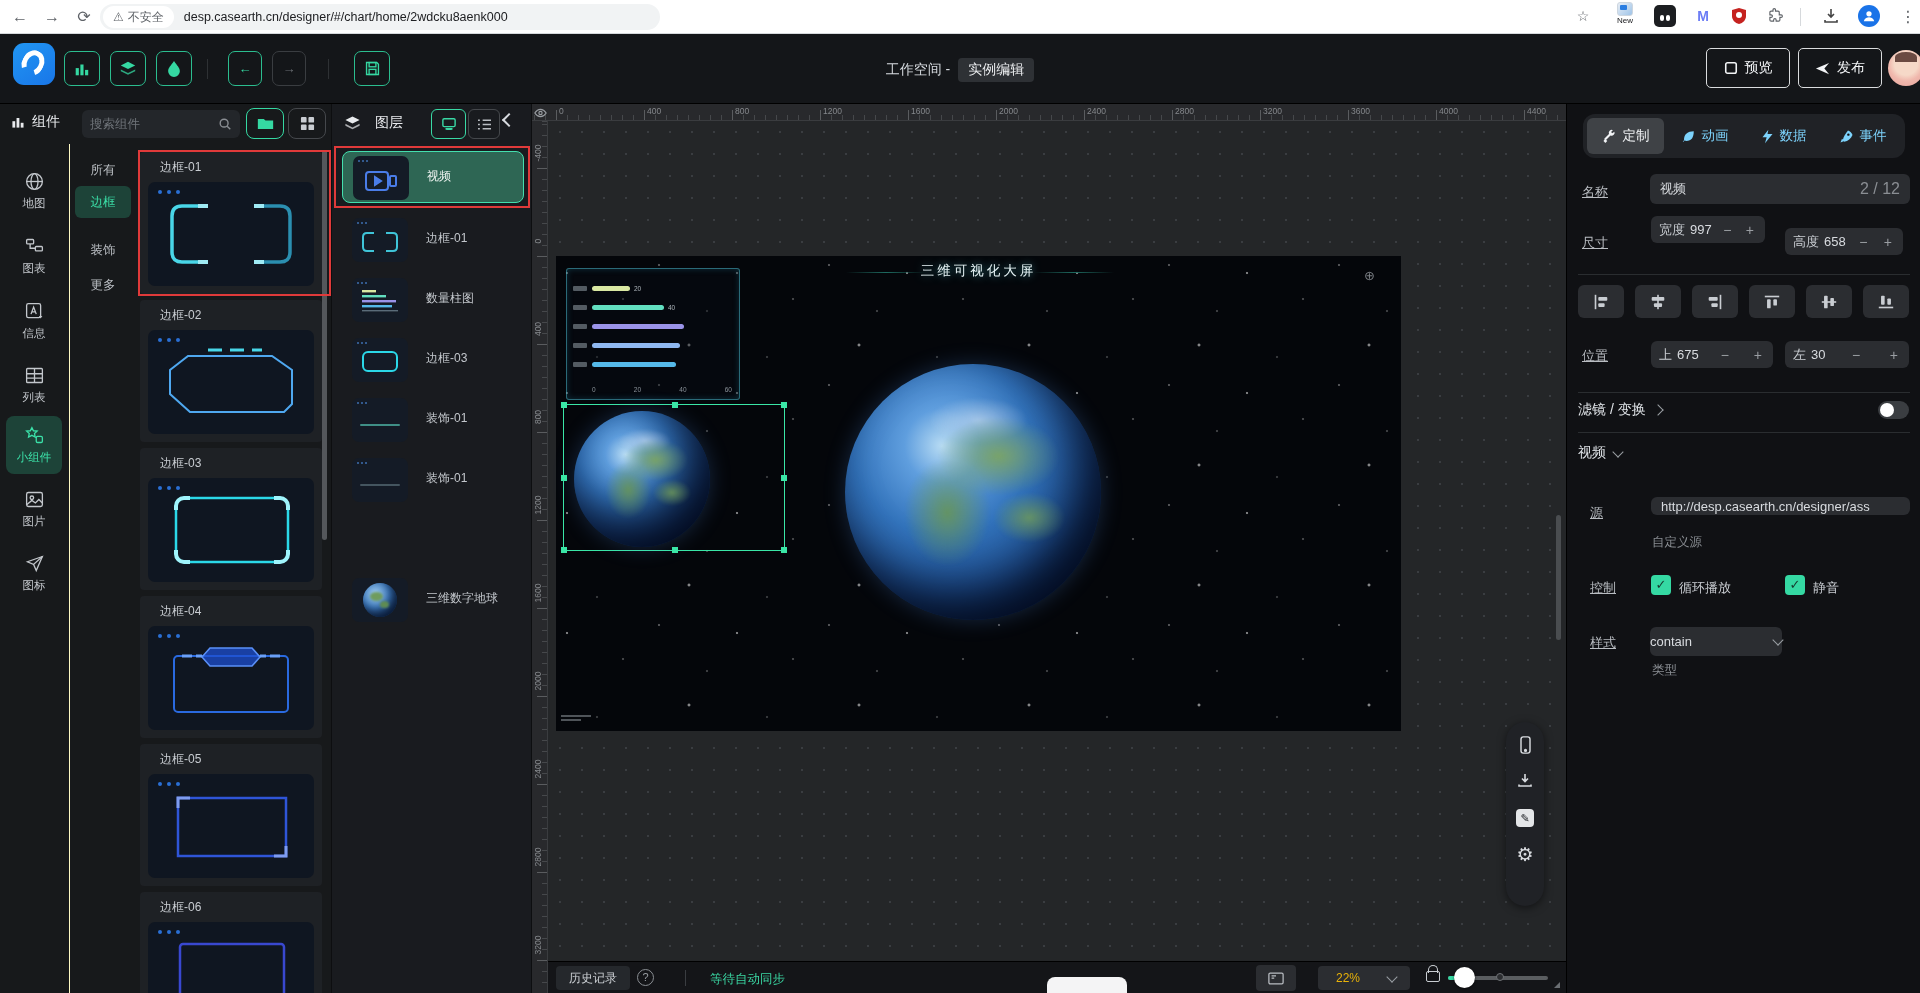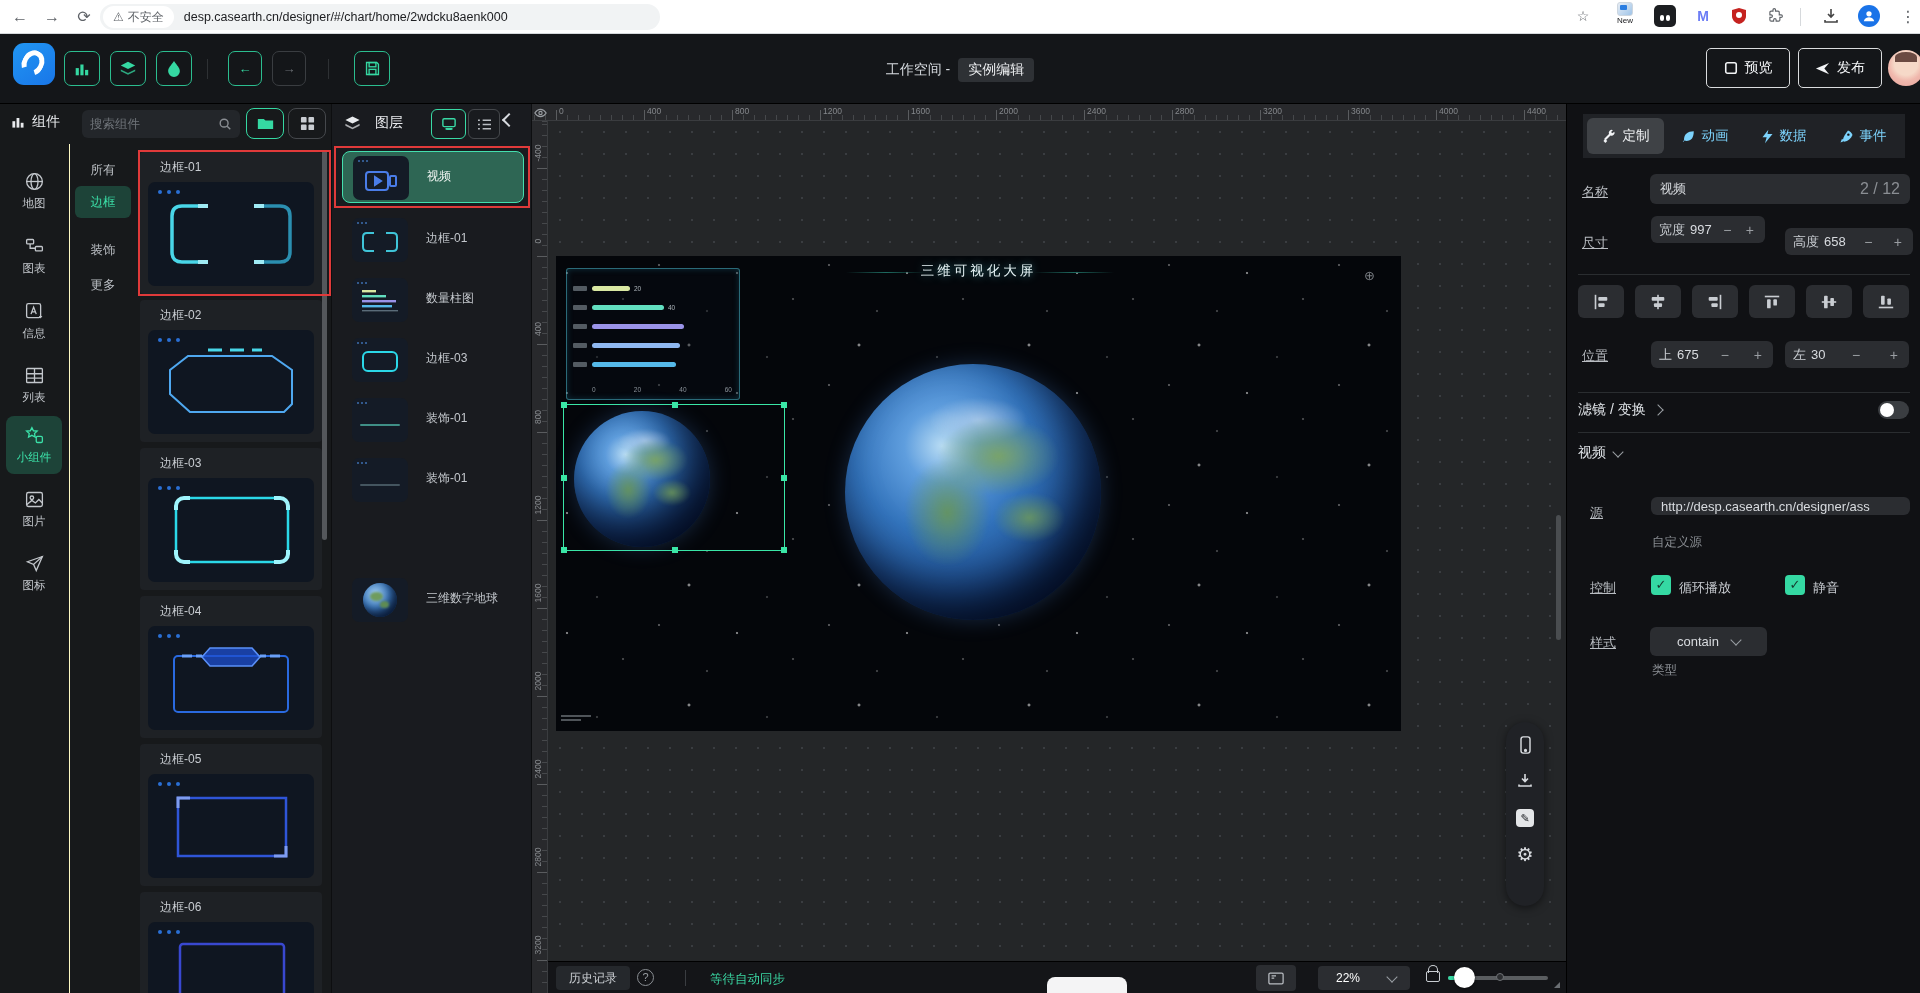--- a/index.html
+++ b/index.html
@@ -126,56 +126,56 @@
   .fab .fbtn{position:absolute;left:3px;width:32px;height:32px;border-radius:50%;display:flex;align-items:center;justify-content:center;color:#d8dbdf;}
   .fab .edit-sq{width:18px;height:18px;background:#e4e6e8;border-radius:4px;display:flex;align-items:center;justify-content:center;color:#25282c;font-size:11px;}
 
   
   .statusbar{position:absolute;left:16px;top:857px;width:1018px;height:32px;background:#141518;border-top:1px solid #000;}
   .hist-btn{position:absolute;left:8px;top:4px;width:74px;height:24px;background:#25282c;border-radius:4px;color:#ccd0d4;font-size:12px;display:flex;align-items:center;justify-content:center;}
   .help{position:absolute;left:89px;top:7px;width:17px;height:17px;border:1px solid #8a8e93;border-radius:50%;color:#9a9ea3;font-size:11px;line-height:15px;text-align:center;}
   .sb-sep{position:absolute;left:137px;top:8px;width:1px;height:16px;background:#3a3d41;}
   .sync{position:absolute;left:162px;top:9px;color:#3ad6a2;font-size:12.5px;}
   .panelbtn{position:absolute;left:708px;top:3px;width:40px;height:26px;background:#2b2d31;border-radius:4px;display:flex;align-items:center;justify-content:center;color:#b9bdc2;}
-  .zoom-dd{position:absolute;left:770px;top:4px;width:92px;height:24px;background:#2b2d31;border-radius:4px;color:#ffffff;font-size:12px;display:flex;align-items:center;}
+  .zoom-dd{position:absolute;left:770px;top:4px;width:92px;height:24px;background:#2b2d31;border-radius:4px;color:#eab308;font-size:12px;display:flex;align-items:center;}
   .zoom-dd .zt{margin-left:18px;flex:1;}
   .chev-d{width:8px;height:8px;border-left:1.5px solid #9a9ea3;border-bottom:1.5px solid #9a9ea3;transform:rotate(-45deg);margin-right:14px;margin-top:-3px;}
   .lock{position:absolute;left:878px;top:9px;width:14px;height:11px;border:1.5px solid #c9cdd2;border-radius:2px;}
   .lock::before{content:"";position:absolute;left:1px;top:-7px;width:8px;height:7px;border:1.5px solid #c9cdd2;border-bottom:none;border-radius:5px 5px 0 0;}
   .slider-track{position:absolute;left:900px;top:14px;width:100px;height:4px;background:#5a5d60;border-radius:2px;}
   .slider-fill{position:absolute;left:900px;top:14px;width:14px;height:4px;background:#35d8a2;border-radius:2px;}
   .slider-knob{position:absolute;left:906px;top:5px;width:21px;height:21px;background:#fff;border-radius:50%;box-shadow:0 1px 3px rgba(0,0,0,.6);}
   .slider-detent{position:absolute;left:948px;top:11px;width:8px;height:8px;background:#2c2e31;border:1px solid #707377;border-radius:50%;}
   .rsz{position:absolute;left:1006px;top:20px;width:0;height:0;border-left:6px solid transparent;border-bottom:6px solid #6a6e72;}
 
   .taskbar-peek{position:absolute;left:1047px;top:977px;width:80px;height:16px;background:#f4f4f5;border-radius:8px 8px 0 0;z-index:50;}
 
   
   .inspector{position:absolute;left:1566px;top:104px;width:354px;height:889px;background:#101114;border-left:1px solid #000;}
-  .tabbar{position:absolute;left:16px;top:10px;width:322px;height:44px;background:#202226;border-radius:0;display:flex;align-items:flex-end;padding:4px;gap:2px;}
+  .tabbar{position:absolute;left:16px;top:10px;width:322px;height:44px;background:#202226;border-radius:12px;display:flex;align-items:flex-end;padding:4px;gap:2px;}
   .tab{flex:1;height:36px;border-radius:6px;display:flex;align-items:center;justify-content:center;gap:6px;color:#7dd3fc;font-size:13.5px;}
   .tab.active{background:#3f4246;color:#f2f4f6;}
   .ins-label{position:absolute;left:15px;color:#b9bdc2;font-size:13px;text-decoration:underline;}
   .ins-input{position:absolute;background:#2b2d31;border-radius:6px;color:#d8dbdf;font-size:13px;display:flex;align-items:center;padding:0 10px;}
   .cnt{margin-left:auto;color:#8a8e93;font-size:16px;}
   .stepper{position:absolute;height:27px;background:#2b2d31;border-radius:6px;display:flex;align-items:center;font-size:13px;color:#c9cdd2;padding:0 8px;}
   .stepper .sv{margin-left:5px;color:#d8dbdf;}
   .stepper .sop{margin-left:auto;color:#9a9ea3;font-size:14px;padding:0 3px;}
   .divider{position:absolute;left:11px;width:332px;height:1px;background:#2a2d30;}
   .alignbtn{position:absolute;top:181px;width:46px;height:33px;background:#2b2d31;border-radius:6px;display:flex;align-items:center;justify-content:center;color:#c9cdd2;}
   .sec-head{position:absolute;left:11px;color:#dfe3e7;font-size:14px;display:flex;align-items:center;gap:8px;}
   .chev{width:8px;height:8px;border-left:1.5px solid #9a9ea3;border-bottom:1.5px solid #9a9ea3;}
   .chev.down{transform:rotate(-45deg);margin-top:-3px;}
   .chev.right{transform:rotate(-135deg);}
   .toggle{position:absolute;left:311px;width:31px;height:18px;background:#3a3d41;border-radius:9px;}
   .toggle::before{content:"";position:absolute;left:2px;top:2px;width:14px;height:14px;background:#fff;border-radius:50%;}
   .helper{position:absolute;color:#8a8e93;font-size:12.5px;}
   .cb{position:absolute;width:20px;height:20px;background:#35d9a3;border-radius:4px;color:#153a2e;font-size:13px;line-height:20px;text-align:center;font-weight:bold;}
   .cb-lbl{position:absolute;color:#c9cdd2;font-size:13px;}
-  .dropdown{position:absolute;width:117px;height:29px;background:#2b2d31;border-radius:6px;color:#d8dbdf;font-size:13px;display:flex;align-items:center;padding:0 27px;}
+  .dropdown{position:absolute;width:132px;height:29px;background:#2b2d31;border-radius:6px;color:#d8dbdf;font-size:13px;display:flex;align-items:center;padding:0 0;}
 </style>
 </head>
 <body>
 
 <div class="screen">
 
   <div class="browser">
     <div class="b-ic" style="left:8px">←</div>
     <div class="b-ic" style="left:40px">→</div>
     <div class="b-ic" style="left:72px">⟳</div>
@@ -752,21 +752,21 @@
       <span class="cnt">2 / 12</span>
     </div>
 
     <div class="ins-label" style="top:130px">尺寸</div>
     <div class="stepper" style="left:84px;top:112px;width:114px">
       <span>宽度</span>
         <span class="sv">997</span>
       <span class="sop">−</span>
       <span class="sop">+</span>
     </div>
-    <div class="stepper" style="left:218px;top:124px;width:128px">
+    <div class="stepper" style="left:218px;top:124px;width:118px">
       <span>高度</span>
         <span class="sv">658</span>
       <span class="sop">−</span>
       <span class="sop">+</span>
     </div>
 
     <div class="divider" style="top:170px"></div>
 
     <div class="alignbtn" style="left:11px">
       <svg width="18" height="18" viewBox="0 0 20 20" fill="currentColor">

